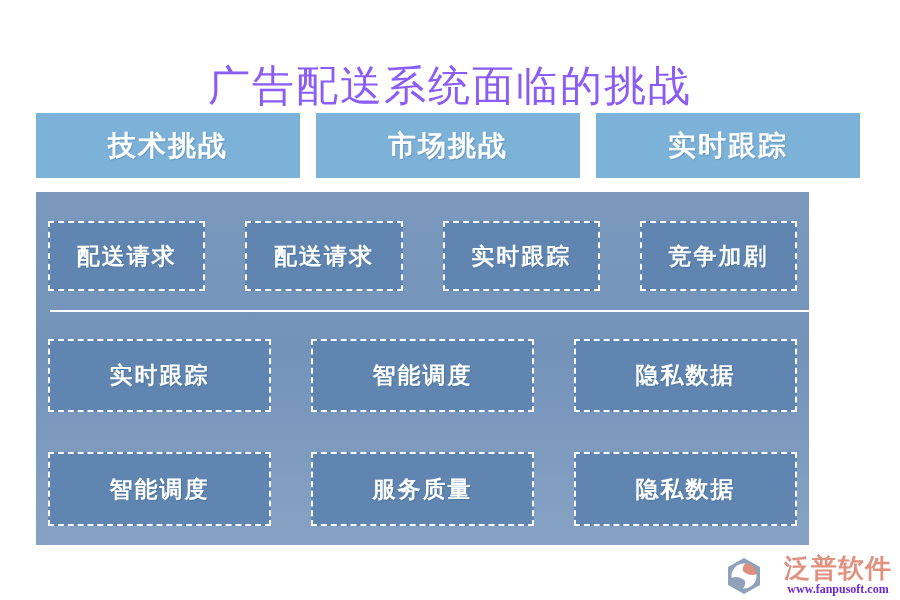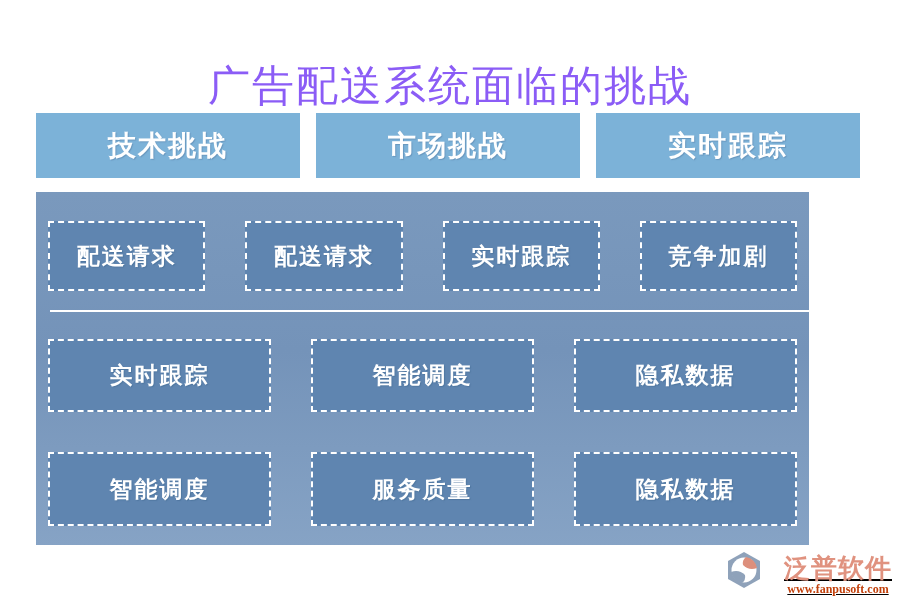--- a/index.html
+++ b/index.html
@@ -78,37 +78,36 @@
   .flow-arrow {
     position: absolute;
     top: 111px; left: 12px;
     width: 800px; height: 16px;
   }
 
   .brand {
     position: absolute;
     right: 8px; bottom: 4px;
     display: flex;
-    align-items: flex-start;
+    align-items: flex-end;
     gap: 20px;
-    text-decoration: underline;
   }
   .brand-logo { width: 40px; height: 40px; margin-top: -6px; }
   .brand-text-col { display: flex; flex-direction: column; align-items: center; }
   .brand-name {
     font-size: 26px;
     font-weight: bold;
     color: #e0927f;
     letter-spacing: 1px;
     line-height: 1.0;
   }
   .brand-url {
     font-size: 12px;
     font-weight: bold;
-    color: #c2410c;
+    color: #6d28d9;
     font-family: "Liberation Serif", "DejaVu Serif", serif;
     line-height: 1.2;
   }
 </style>
 </head>
 <body>
 
 <div class="page-title">广告配送系统面临的挑战</div>
 
 <div class="header-row">

